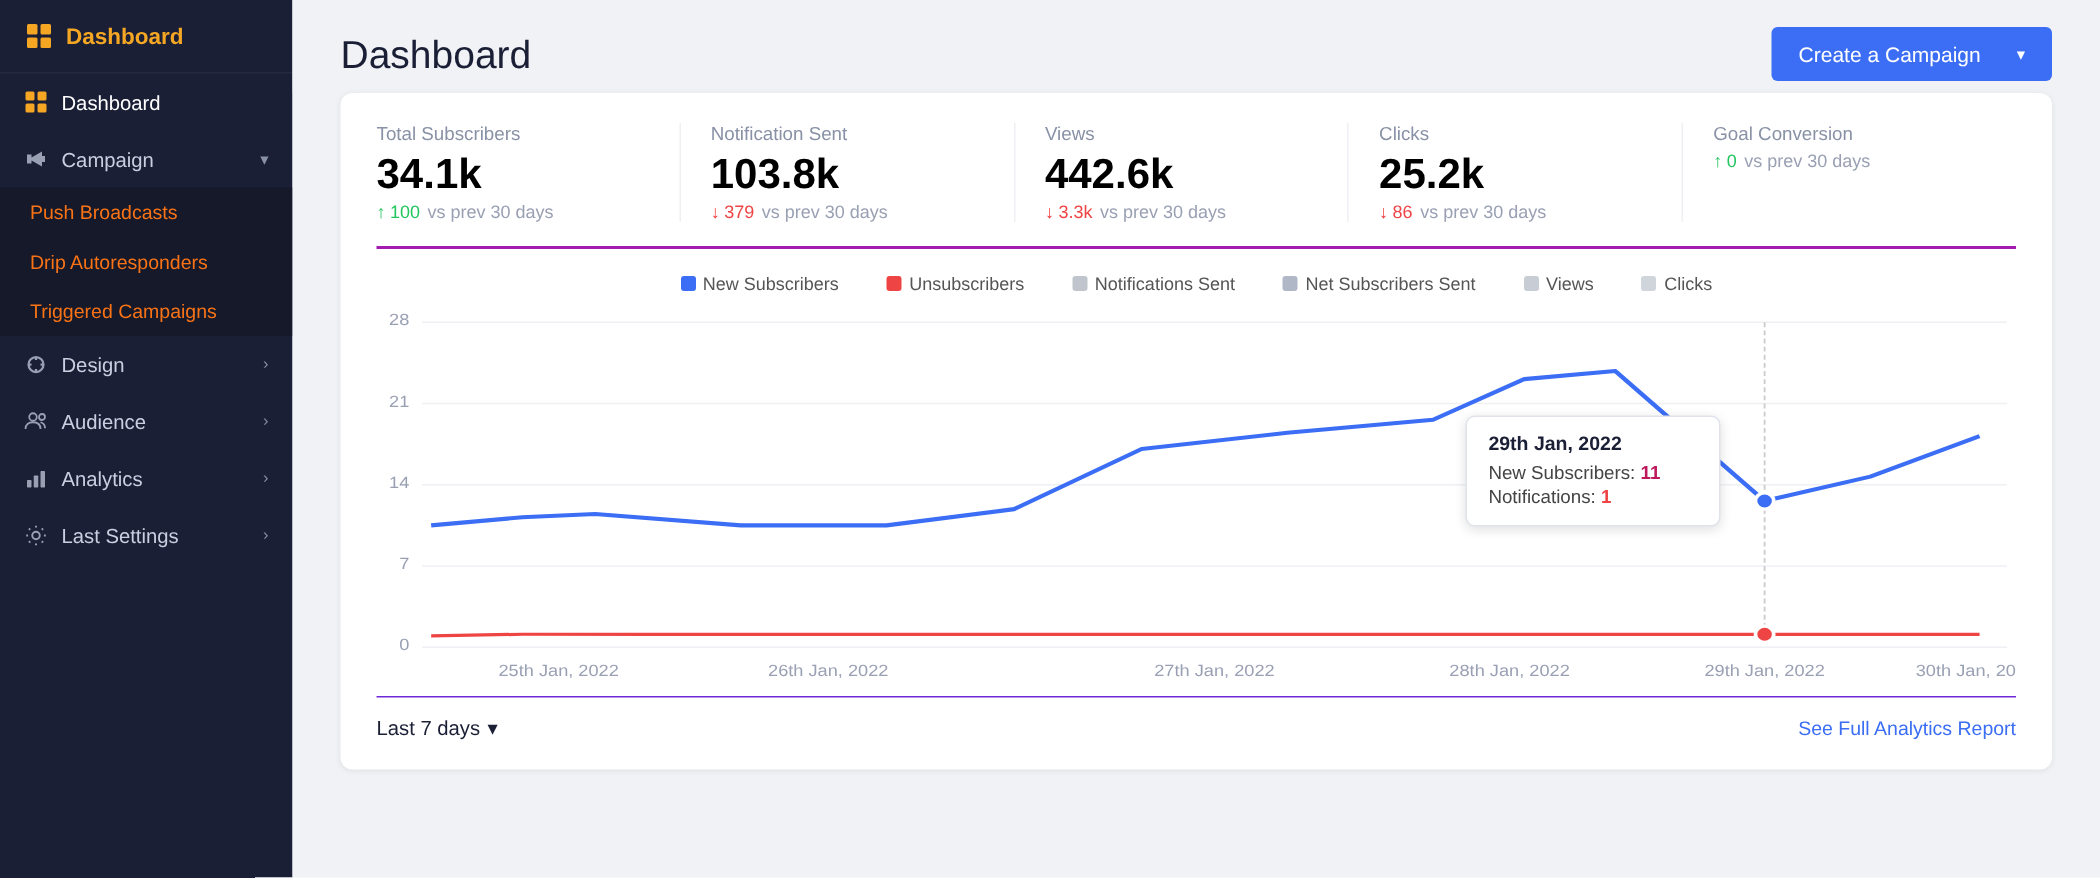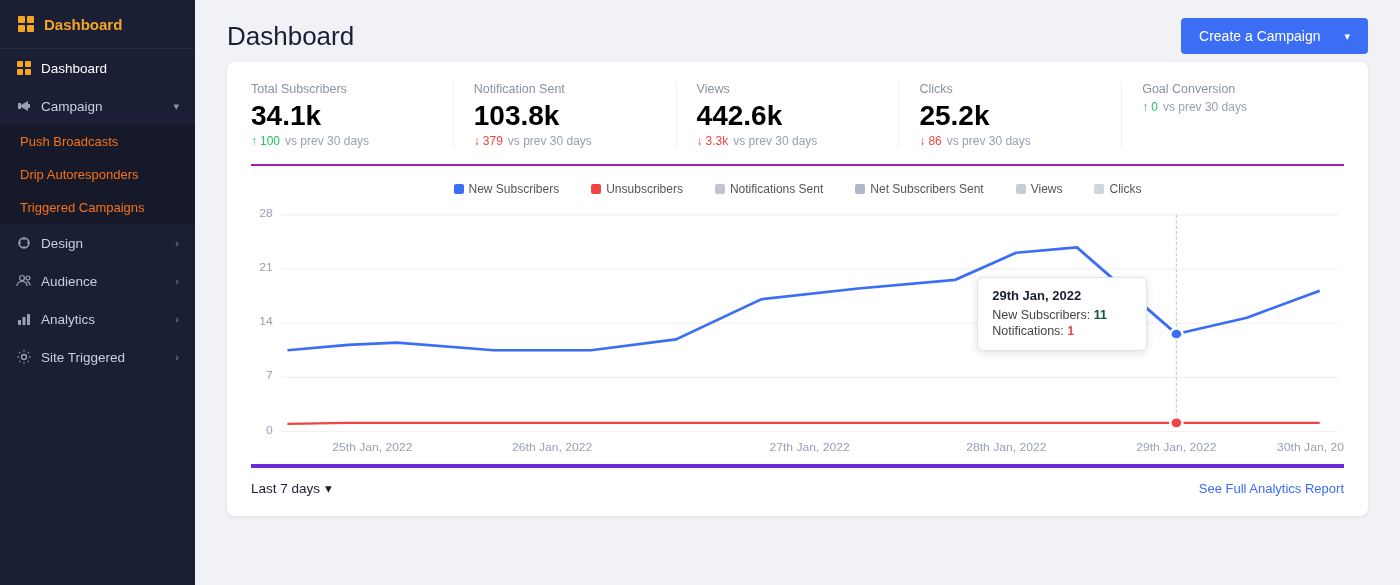--- a/index.html
+++ b/index.html
@@ -43,24 +43,24 @@
     .legend-dot { width: 10px; height: 10px; border-radius: 2px; }
 
     
     .chart-area { position: relative; height: 260px; }
     svg.chart { width: 100%; height: 100%; }
 
     
     .chart-tooltip { position: absolute; background: #fff; border: 1px solid #e0e3eb; border-radius: 6px; padding: 10px 14px; font-size: 12.5px; box-shadow: 0 2px 8px rgba(0,0,0,0.12); pointer-events: none; }
     .chart-tooltip .tooltip-date { font-weight: 700; color: #1a1f36; margin-bottom: 5px; font-size: 13px; }
     .chart-tooltip .tooltip-row { color: #444; margin-bottom: 2px; }
-    .tooltip-val { color: #14532d; font-weight: 600; }
-
-    
-    .bottom-bar { display: flex; align-items: center; justify-content: space-between; padding-top: 12px; border-top: 4px solid #6d28d9; }
+    .tooltip-val { color: #be185d; font-weight: 600; }
+
+    
+    .bottom-bar { display: flex; align-items: center; justify-content: space-between; padding-top: 12px; border-top: 1px solid #6d28d9; }
     .date-filter { display: flex; align-items: center; gap: 5px; font-size: 13.5px; color: #1a1f36; cursor: pointer; font-weight: 500; }
     .see-full { font-size: 13px; color: #3b6ef5; cursor: pointer; text-decoration: none; }
   </style>
 </head>
 <body>
 
 <nav class="sidebar">
   <div class="sidebar-logo">
     <svg class="sidebar-logo-icon" viewBox="0 0 20 20" fill="currentColor">
       <rect x="2" y="2" width="7" height="7" rx="1"></rect>
@@ -141,21 +141,21 @@
     </div>
     <span class="chevron">›</span>
   </div>
 
   <div class="sidebar-item">
     <div class="item-left">
       <svg width="16" height="16" viewBox="0 0 16 16" fill="none" stroke="#9aa0b4" stroke-width="1.3">
         <circle cx="8" cy="8" r="2.5"></circle>
         <path d="M8 1.5v1.2M8 13.3v1.2M1.5 8h1.2M13.3 8h1.2M3.3 3.3l.85.85M11.85 11.85l.85.85M3.3 12.7l.85-.85M11.85 4.15l.85-.85"></path>
       </svg>
-      <span>Site Triggered</span>
+      <span>Last Settings</span>
     </div>
     <span class="chevron">›</span>
   </div>
 </nav>
 
 <main class="main">
   <div class="top-bar">
     <h1 class="page-title">Dashboard</h1>
     <button class="create-btn">
       <span>Create a Campaign</span>

